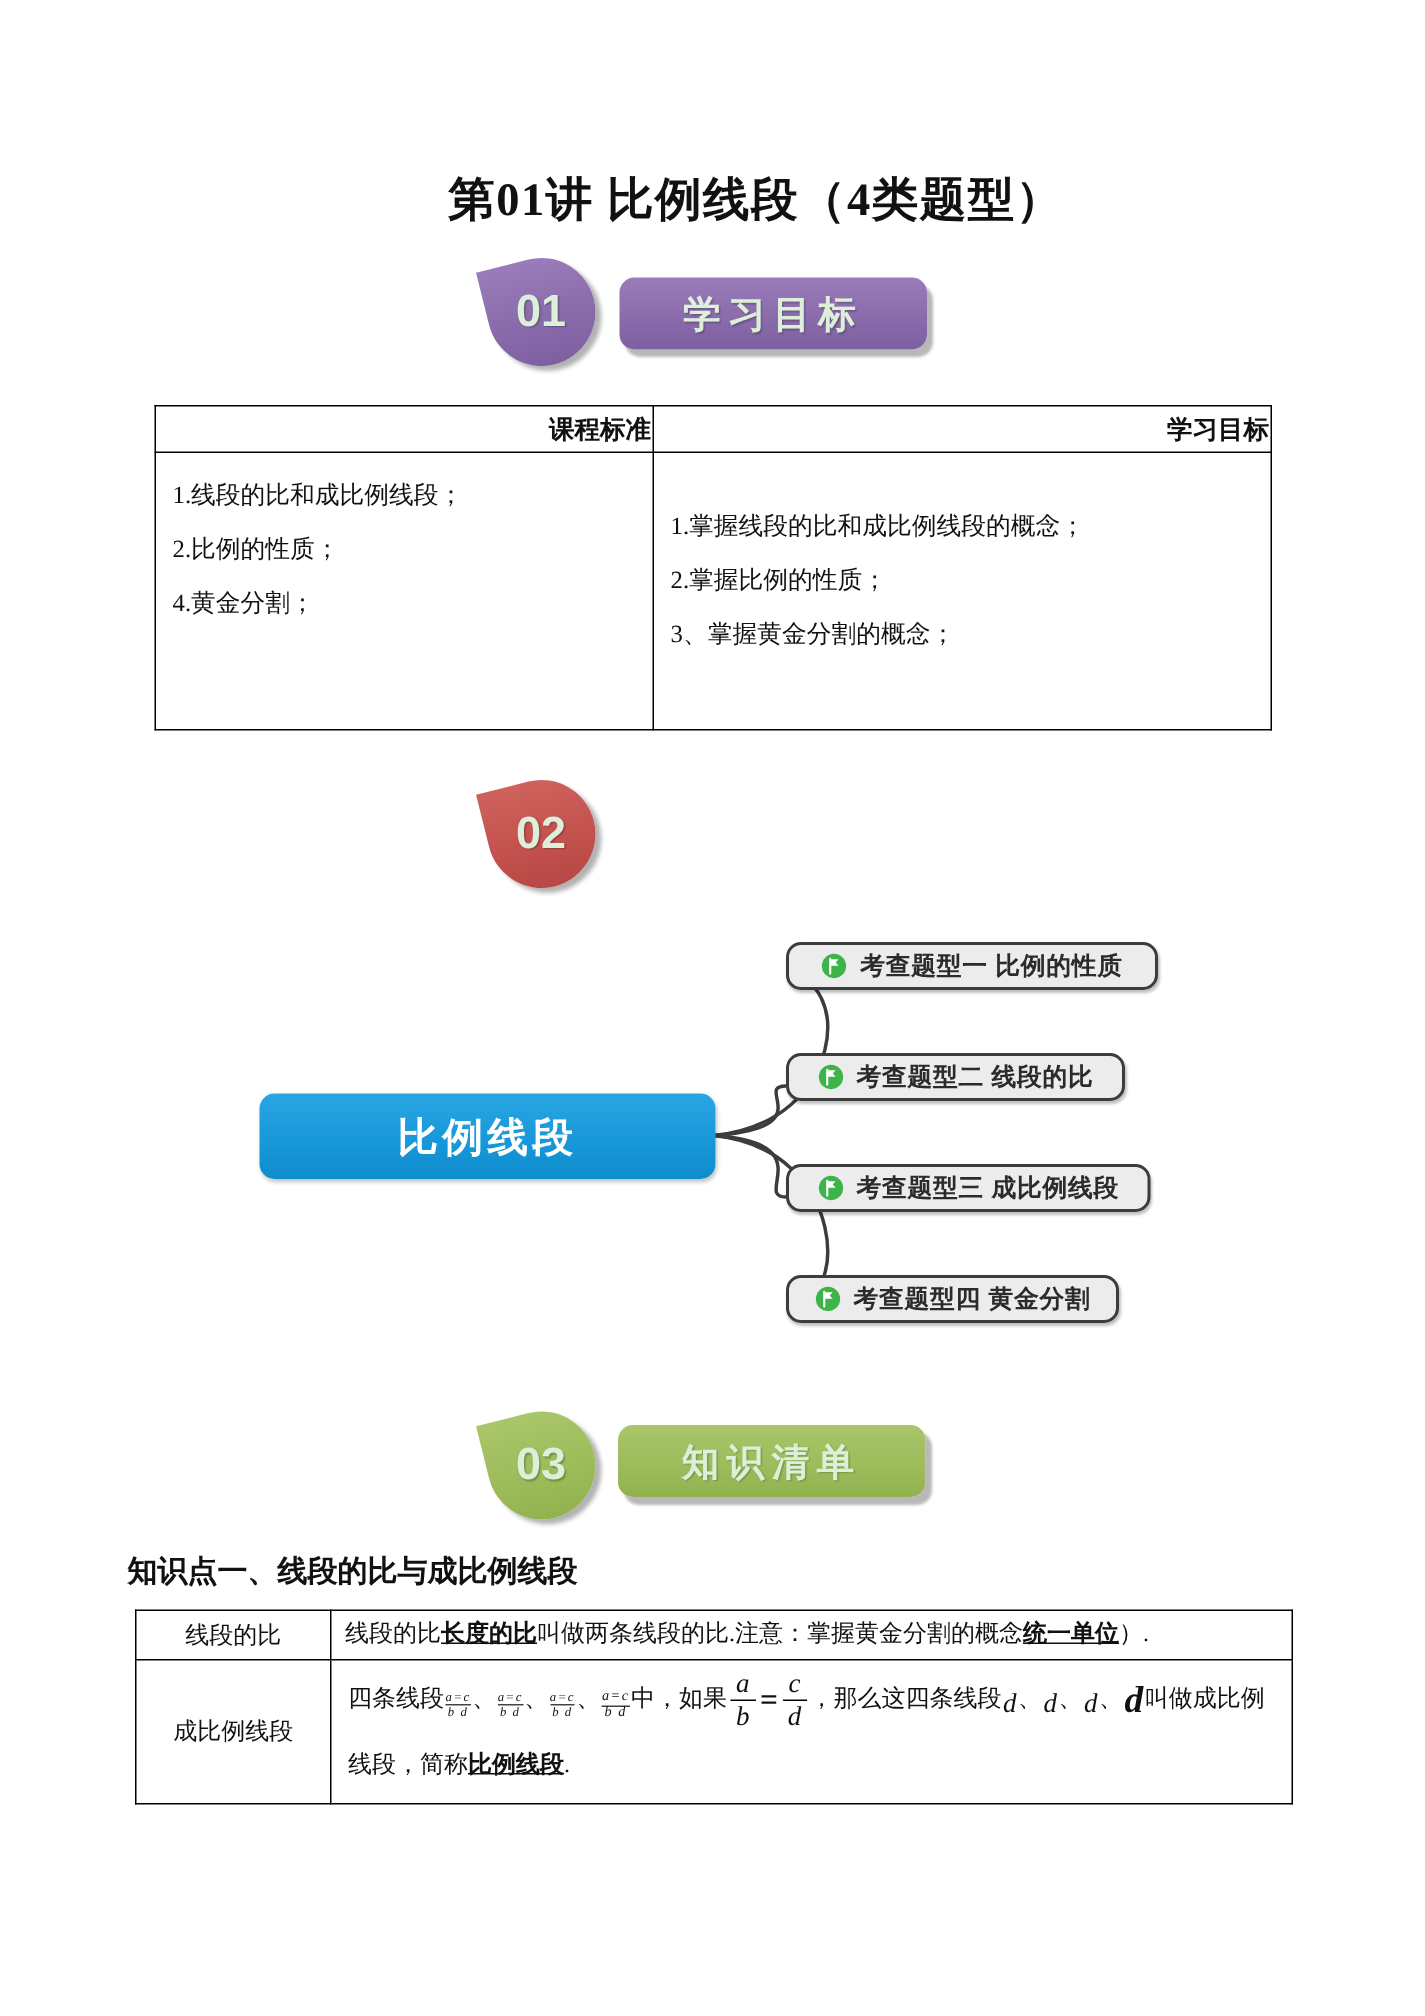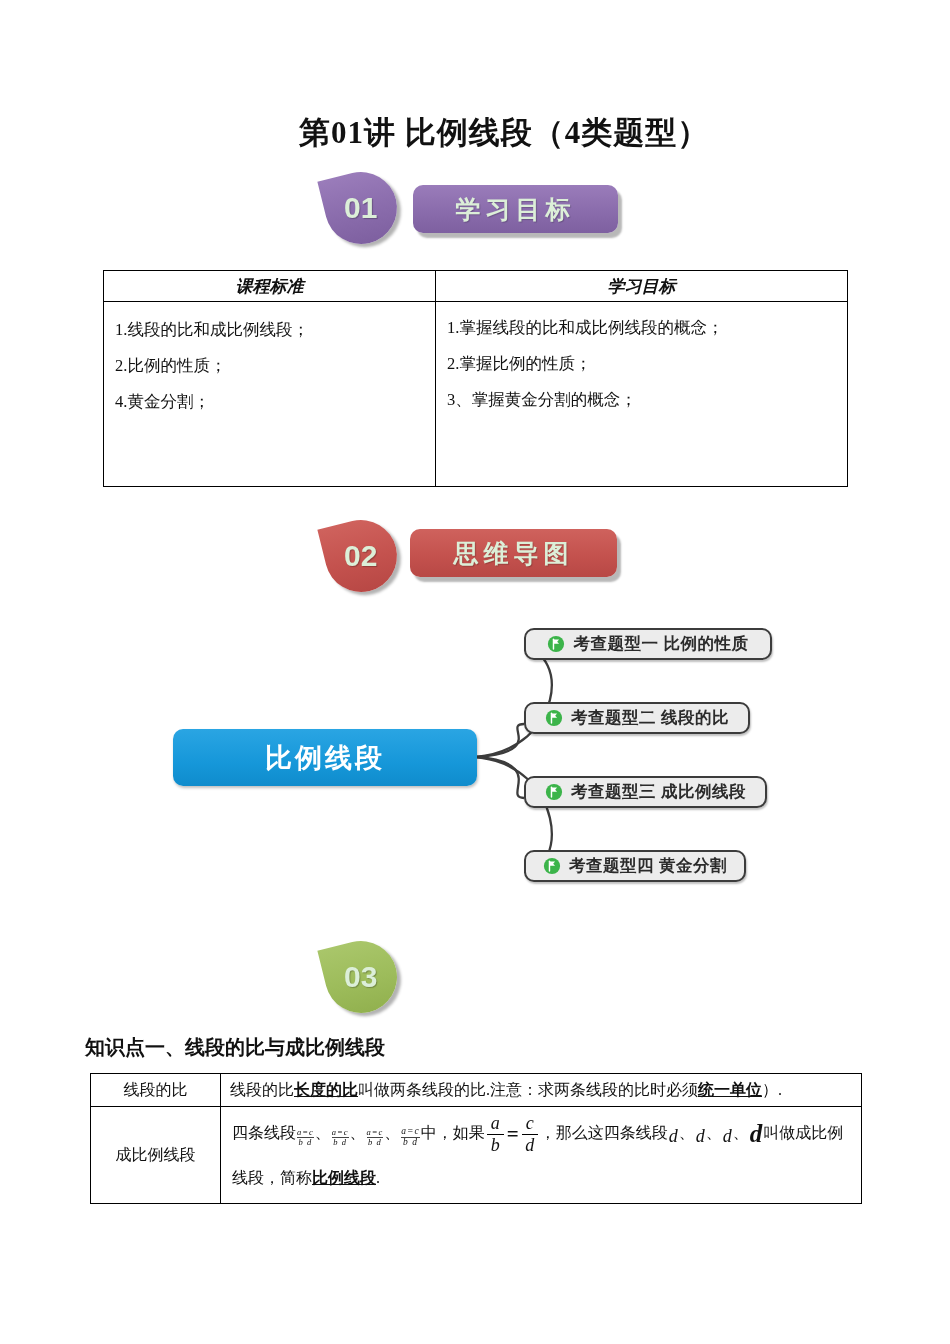--- a/index.html
+++ b/index.html
@@ -23,24 +23,24 @@
   .badge-banner span{font-family:"Liberation Sans",sans-serif;font-size:25px;font-weight:bold;
                 color:#dcefd8;letter-spacing:5px;text-shadow:1px 1px 1px rgba(0,0,0,.2);}
   .purple{background:linear-gradient(180deg,#9a7cba 0%,#8a6cac 55%,#7e60a0 100%);}
   .red{background:linear-gradient(180deg,#cf625d 0%,#c4524e 55%,#b84845 100%);}
   .olive{background:linear-gradient(180deg,#a9c66a 0%,#9dbc5b 55%,#92b14f 100%);}
 
   
   .obj-table{position:absolute;left:103px;top:270px;width:744px;height:217px;
              border-collapse:collapse;table-layout:fixed;}
   .obj-table th,.obj-table td{border:1.5px solid #000;vertical-align:top;}
-  .obj-table th{height:28px;font-size:17px;font-weight:bold;text-align:center;vertical-align:middle;font-style:italic;}
+  .obj-table th{height:28px;font-size:17px;font-weight:bold;text-align:right;vertical-align:middle;}
   .obj-list{list-style:none;margin:0;padding:16px 0 0 10px;font-size:16.5px;}
   .obj-list li{margin-bottom:15px;line-height:21px;}
-  .obj-list.right{padding-top:14px;}
+  .obj-list.right{padding-top:37px;}
 
   
   .mindmap{position:absolute;left:0;top:600px;width:950px;height:330px;}
   .mm-lines{position:absolute;left:0;top:0;width:950px;height:330px;}
   .mm-root{position:absolute;left:173px;top:129px;width:304px;height:57px;
            background:linear-gradient(180deg,#2aa5e3 0%,#1697d9 60%,#0f8ccc 100%);
            border-radius:10px;display:flex;align-items:center;justify-content:center;
            box-shadow:1px 2px 3px rgba(0,0,0,.25);}
   .mm-root span{font-family:"Liberation Sans",sans-serif;color:#fff;font-weight:bold;
            font-size:27px;letter-spacing:3px;}
@@ -121,23 +121,20 @@
           <li>3、掌握黄金分割的概念；</li>
         </ul>
       </td>
     </tr>
   </tbody>
     </table>
 
   <div class="badge-circle red" style="left:325px;top:520px;">
     <span>02</span>
   </div>
-  <div class="badge-banner red" style="left:410px;top:529px;width:207px;">
-    <span>思维导图</span>
-  </div>
 
   <div class="mindmap">
     <svg class="mm-lines" viewBox="0 0 950 330" xmlns="http://www.w3.org/2000/svg">
       <path d="M476,157 C565,148 568,50 524,50" fill="none" stroke="#3c3c3c" stroke-width="2.3"></path>
       <path d="M476,157 C548,152 502,124 524,124" fill="none" stroke="#3c3c3c" stroke-width="2.3"></path>
       <path d="M476,157 C548,162 502,198 524,198" fill="none" stroke="#3c3c3c" stroke-width="2.3"></path>
       <path d="M476,157 C565,166 568,272 524,272" fill="none" stroke="#3c3c3c" stroke-width="2.3"></path>
     </svg>
 
     <div class="mm-root">
@@ -177,30 +174,33 @@
         <path d="M7.2 4.6 v11" stroke="#fff" stroke-width="1.6" stroke-linecap="round" fill="none"></path>
         <path d="M7.2 5 h6.2 l-2.1 2.4 2.1 2.4 h-6.2 z" fill="#fff"></path>
       </svg>
       <span class="lbl">考查题型四 黄金分割</span>
     </div>
   </div>
 
   <div class="badge-circle olive" style="left:325px;top:941px;">
     <span>03</span>
   </div>
+  <div class="badge-banner olive" style="left:412px;top:950px;width:205px;">
+    <span>知识清单</span>
+  </div>
 
   <div class="kn-heading">知识点一、线段的比与成比例线段</div>
 
   <table class="kn-table">
     <tbody>
         <tr class="kn-row1">
       <td class="kn-label">线段的比</td>
       <td>
         <div class="kn-content">
-          <span>线段的比</span><span class="bu">长度的比</span><span>叫做两条线段的比.注意：求两条线段的比时必须</span><span class="bu">统一单位</span><span>）.</span>
+          <span>线段的比</span><span class="bu">长度的比</span><span>叫做两条线段的比.注意：掌握黄金分割的概念</span><span class="bu">统一单位</span><span>）.</span>
         </div>
       </td>
     </tr>
     <tr class="kn-row2">
       <td class="kn-label">成比例线段</td>
       <td>
         <div class="kn-content2">
           <span>四条线段</span><span class="tf"><span class="t">a=c</span><span class="b">b d</span></span><span>、</span><span class="tf"><span class="t">a=c</span><span class="b">b d</span></span><span>、</span><span class="tf"><span class="t">a=c</span><span class="b">b d</span></span><span>、</span><span class="tf big"><span class="t">a=c</span><span class="b">b d</span></span><span>中，如果</span><span class="fr"><span class="n">a</span><span class="d">b</span></span><span class="freq">=</span><span class="fr"><span class="n">c</span><span class="d">d</span></span><span>，那么这四条线段</span><span class="dit">d</span><span>、</span><span class="dit">d</span><span>、</span><span class="dit">d</span><span>、</span><span class="dit dbig">d</span><span>叫做成比例线段，简称</span><span class="bu">比例线段</span><span>.</span>
         </div>
       </td>

